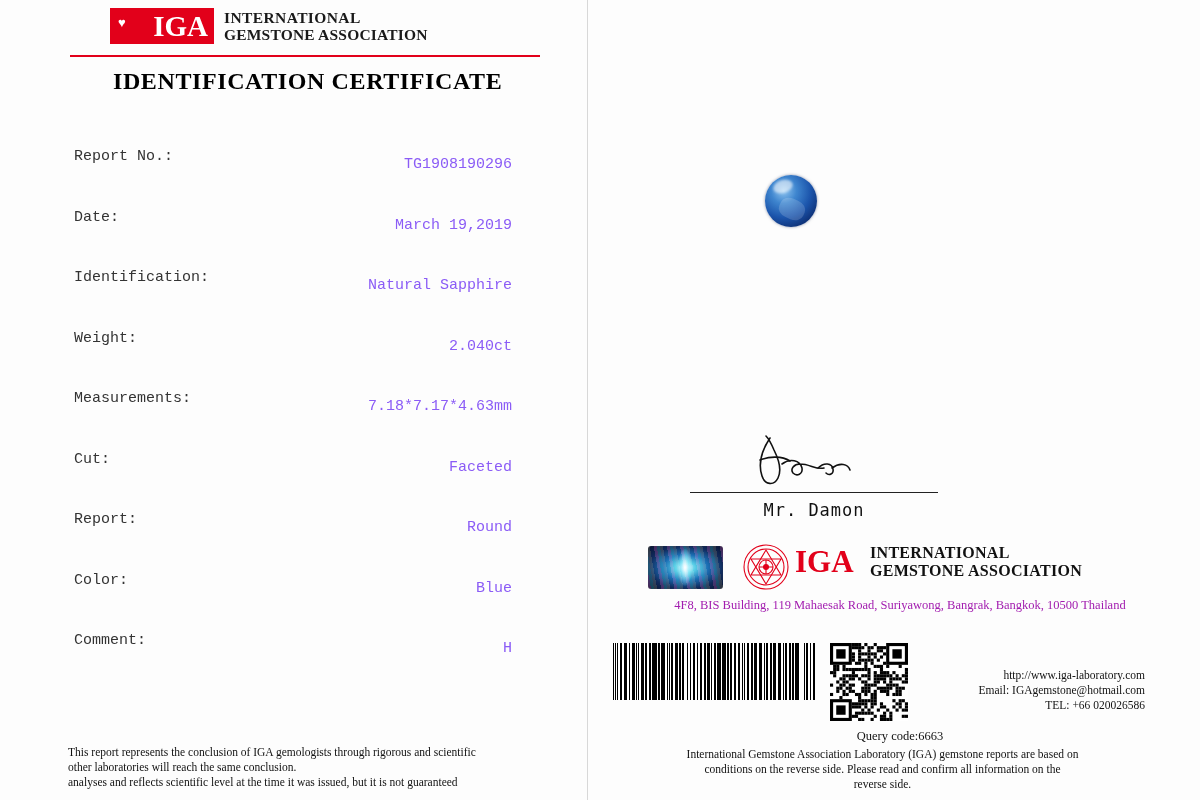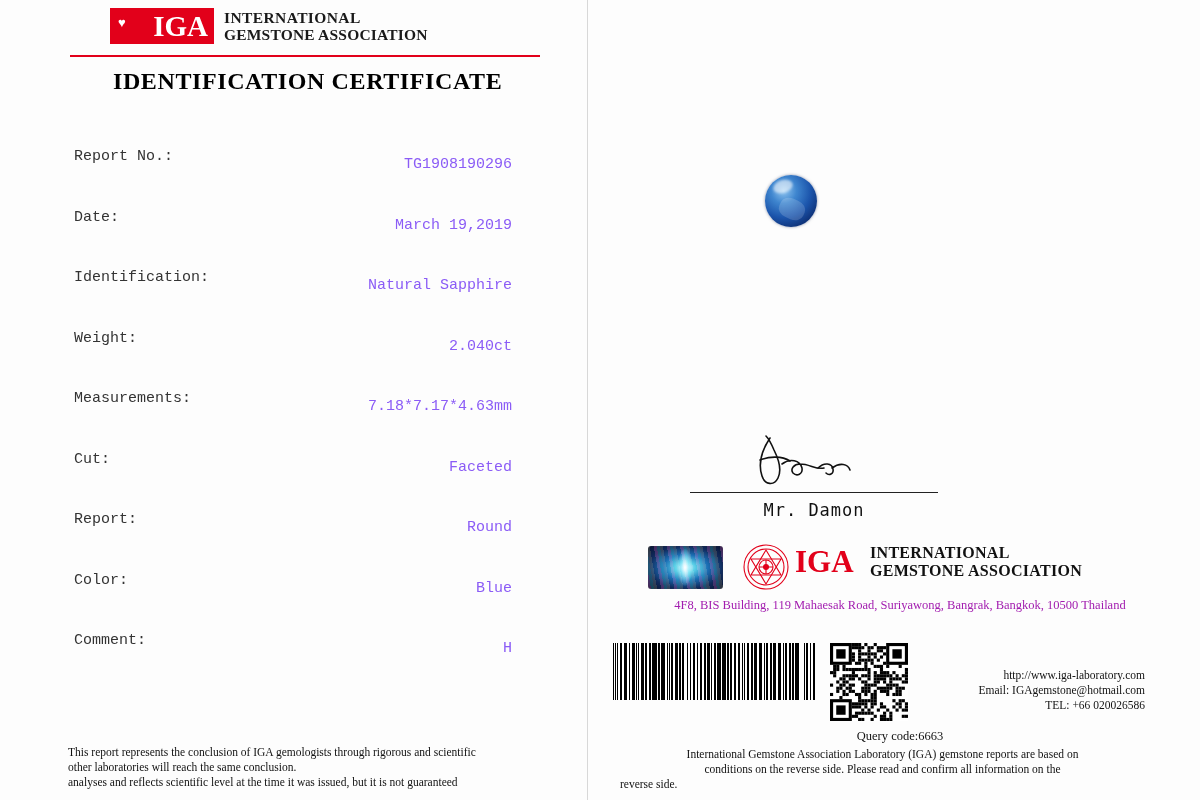--- a/index.html
+++ b/index.html
@@ -341,21 +341,21 @@
     position: absolute;
     left: 620px;
     top: 747px;
     width: 525px;
     text-align: center;
     font-family: "Liberation Serif", serif;
     font-size: 11.5px;
     line-height: 15px;
     color: #111;
   }
-  .right-footer .ln3 { text-align: left; }
+  .right-footer .ln3 { text-align: center; }
 </style>
 </head>
 <body>
 
 <div class="page">
 
   <div class="header">
     <div class="logo-row">
       <div class="logo-mark">
         <span class="logo-heart">♥</span>

